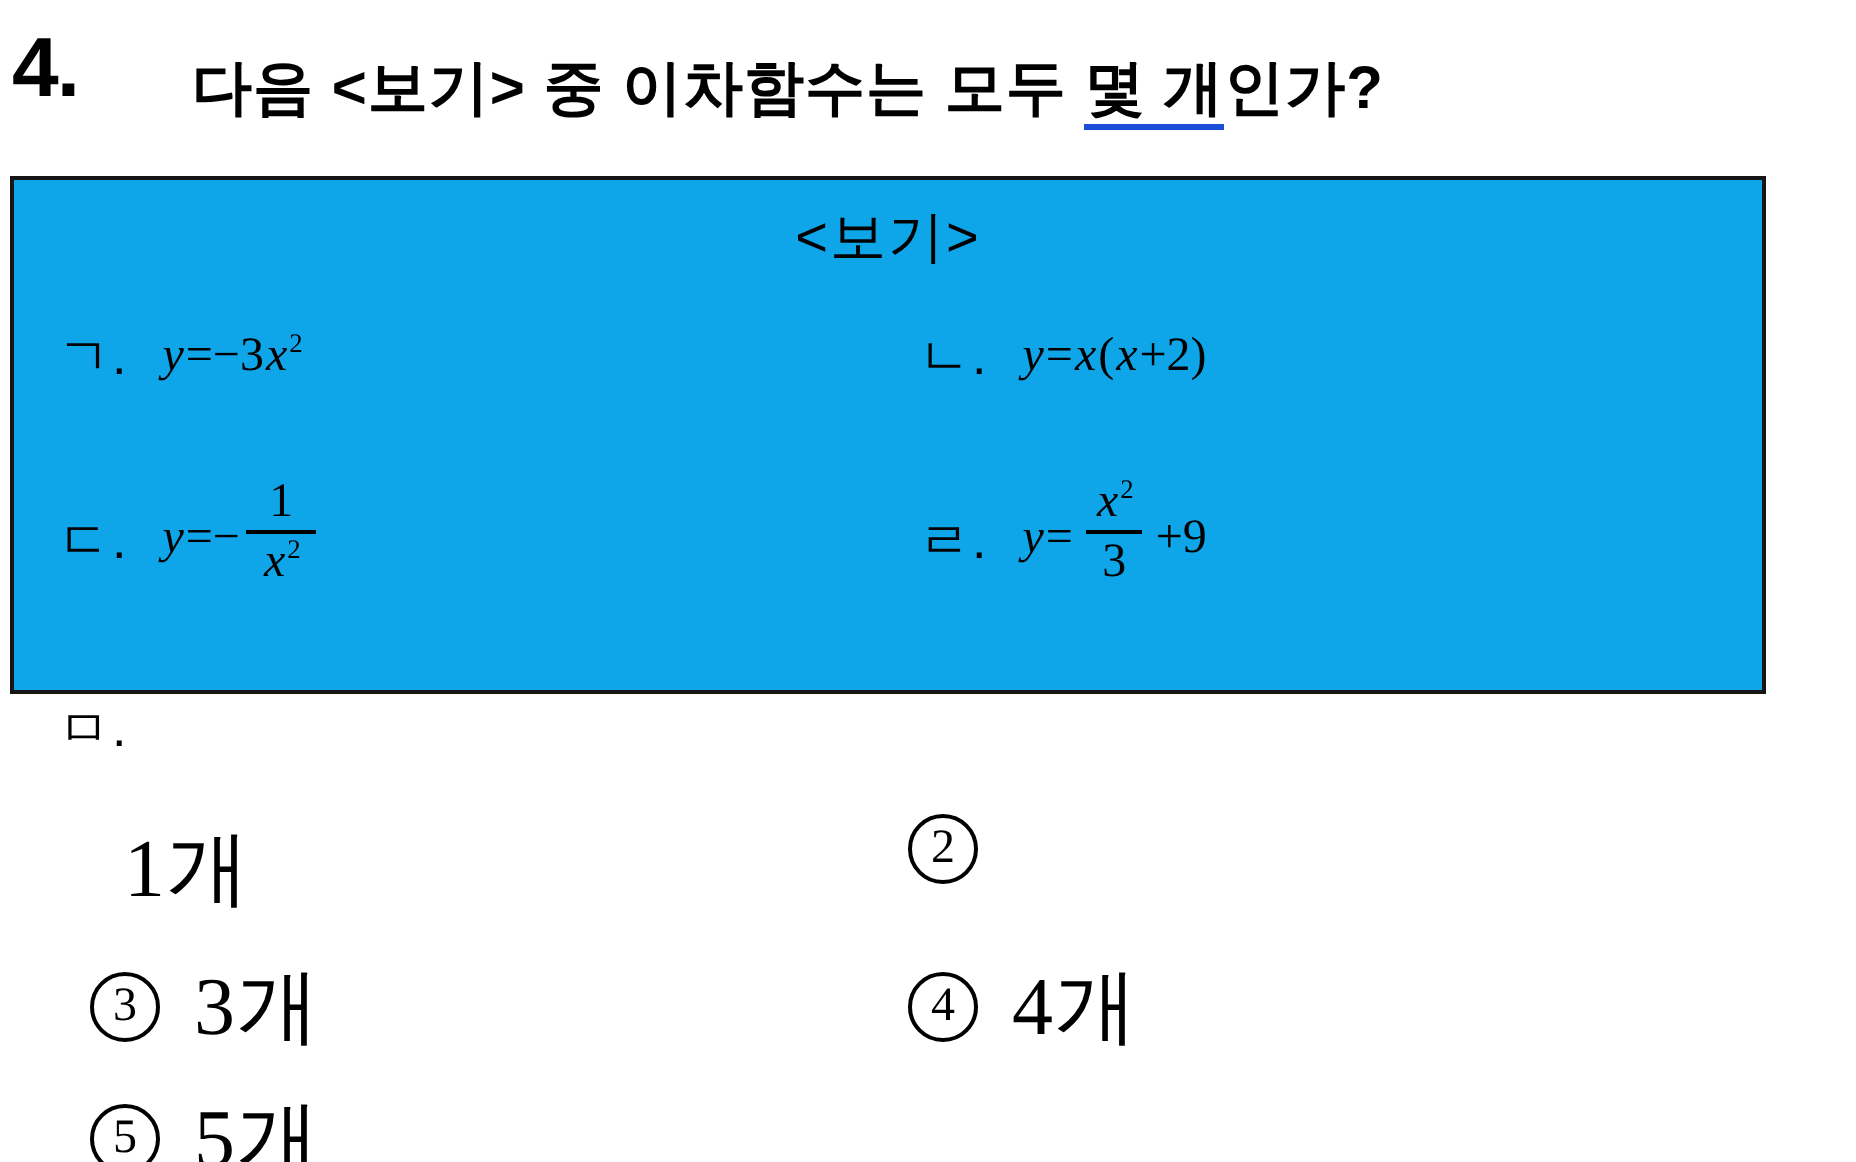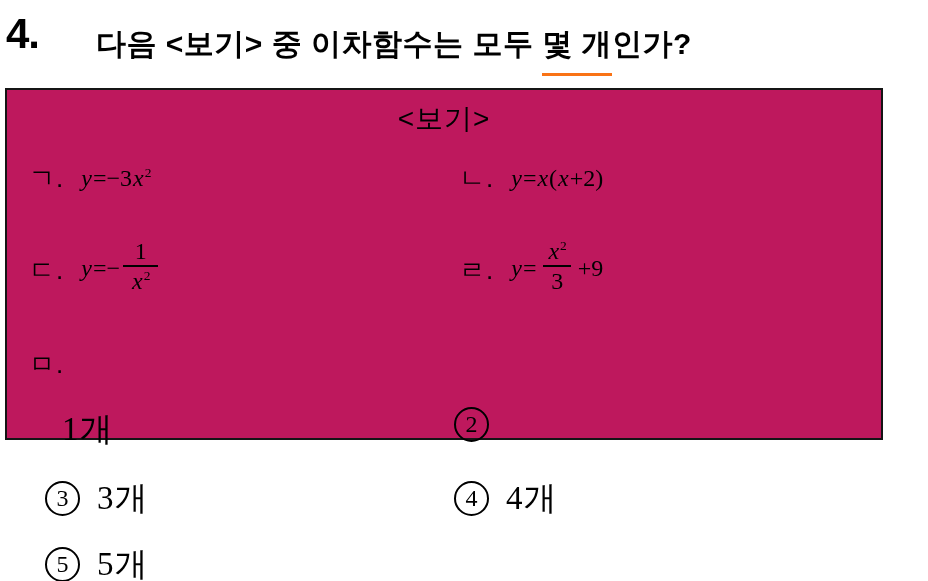--- a/index.html
+++ b/index.html
@@ -16,30 +16,30 @@
   .q-number {
     position: absolute; left: 6px; top: 10px;
     font-size: 42px; font-weight: 800; letter-spacing: -1px;
   }
   .q-title {
     position: absolute; left: 96px; top: 24px;
     font-size: 30px; font-weight: 700; letter-spacing: 0.5px;
     white-space: nowrap;
   }
   .q-title .underline {
-    border-bottom: 3px solid #f97316;
-    padding-bottom: 13px;
+    border-bottom: 3px solid #1d4ed8;
+    padding-bottom: 1px;
   }
 
   
   .bogi-box {
     position: absolute; left: 5px; top: 88px;
-    width: 878px; height: 352px;
+    width: 878px; height: 259px;
     border: 2.5px solid #151515;
-    background: #be185d;
+    background: #0ea5e9;
   }
   .bogi-header {
     position: absolute; top: 10px; left: 0; right: 0;
     text-align: center;
     font-size: 28px; font-weight: 500; letter-spacing: 1px;
   }
   .bogi-item {
     position: absolute;
     display: flex; align-items: center; gap: 16px;
     white-space: nowrap;
@@ -91,21 +91,21 @@
     border: 2.5px solid #000; border-radius: 50%;
     display: flex; align-items: center; justify-content: center;
     font-family: "Liberation Serif", "DejaVu Serif", serif;
     font-size: 24px; line-height: 1;
     padding-bottom: 2px;
     flex: 0 0 auto;
   }
   .circle:empty { display: none; }
   .opt-text {
     font-family: "Liberation Serif", "DejaVu Serif", serif;
-    font-size: 33px; letter-spacing: 1px;
+    font-size: 41px; letter-spacing: 1px;
   }
 </style>
 </head>
 <body>
 
 <span class="q-number">4.</span>
 <h1 class="q-title"><span>다음 &lt;보기&gt; 중 이차함수는 모두 </span><span class="underline">몇 개</span><span>인가?</span></h1>
 
 <div class="bogi-box">
   <div class="bogi-header">&lt;보기&gt;</div>

